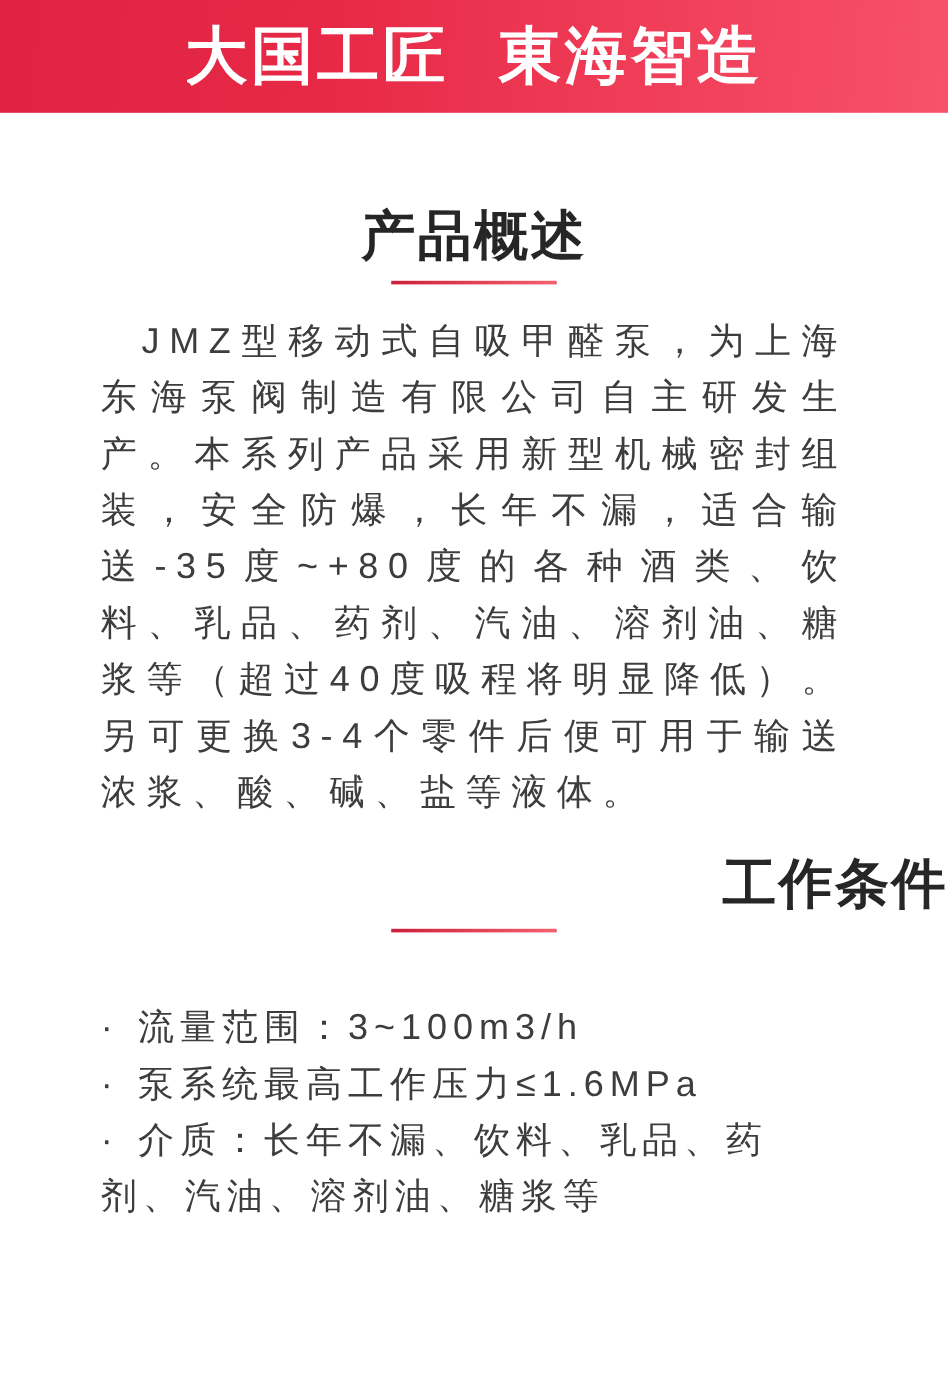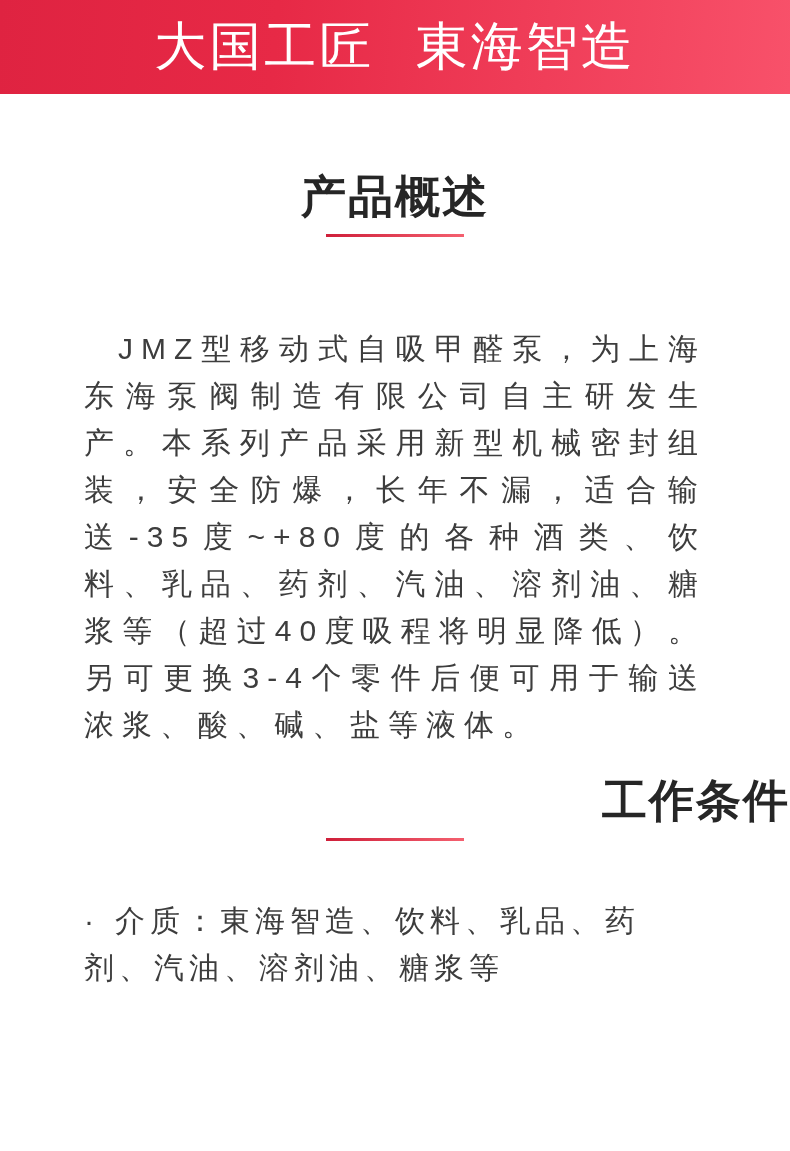--- a/index.html
+++ b/index.html
@@ -15,21 +15,21 @@
     width: 790px;
     height: 94px;
     background: linear-gradient(95deg, #df2341 0%, #e72946 35%, #f8516a 100%);
     display: flex;
     align-items: center;
     justify-content: center;
   }
   .banner-slogan {
     color: #ffffff;
     font-size: 52px;
-    font-weight: normal;
+    font-weight: bold;
     letter-spacing: 3px;
     word-spacing: 24px;
     white-space: nowrap;
   }
 
   
   .section-title {
     text-align: center;
     font-size: 45px;
     line-height: 54px;
@@ -47,21 +47,21 @@
   .mt-conditions-title { margin-top: 26px; text-align: right; }
 
   
   .content-col {
     width: 622px;
     margin: 0 auto;
   }
 
   
   .overview-paragraph {
-    margin-top: 88px;
+    margin-top: 24px;
     font-size: 30px;
     line-height: 47px;
     letter-spacing: 8px;
     color: #3d3d3d;
     text-align: justify;
     text-align-last: left;
     text-indent: 34px;
   }
 
   
@@ -90,14 +90,16 @@
 <div class="title-underline"></div>
 
 <div class="content-col">
   <p class="overview-paragraph">JMZ型移动式自吸甲醛泵，为上海东海泵阀制造有限公司自主研发生产。本系列产品采用新型机械密封组装，安全防爆，长年不漏，适合输送-35度~+80度的各种酒类、饮料、乳品、药剂、汽油、溶剂油、糖浆等（超过40度吸程将明显降低）。另可更换3-4个零件后便可用于输送浓浆、酸、碱、盐等液体。</p>
 </div>
 
 <div class="section-title mt-conditions-title">工作条件</div>
 <div class="title-underline"></div>
 
 <div class="content-col conditions-list">
-  <div class="condition-item"><span class="bullet">·</span><span>介质：東海智造、饮料、乳品、药剂、汽油、溶剂油、糖浆等</span></div>
+  <div class="condition-item"><span class="bullet">·</span><span>流量范围：3~100m3/h</span></div>
+  <div class="condition-item"><span class="bullet">·</span><span>泵系统最高工作压力≤1.6MPa</span></div>
+  <div class="condition-item"><span class="bullet">·</span><span>介质：长年不漏、饮料、乳品、药剂、汽油、溶剂油、糖浆等</span></div>
 </div>
 
 </body></html>

